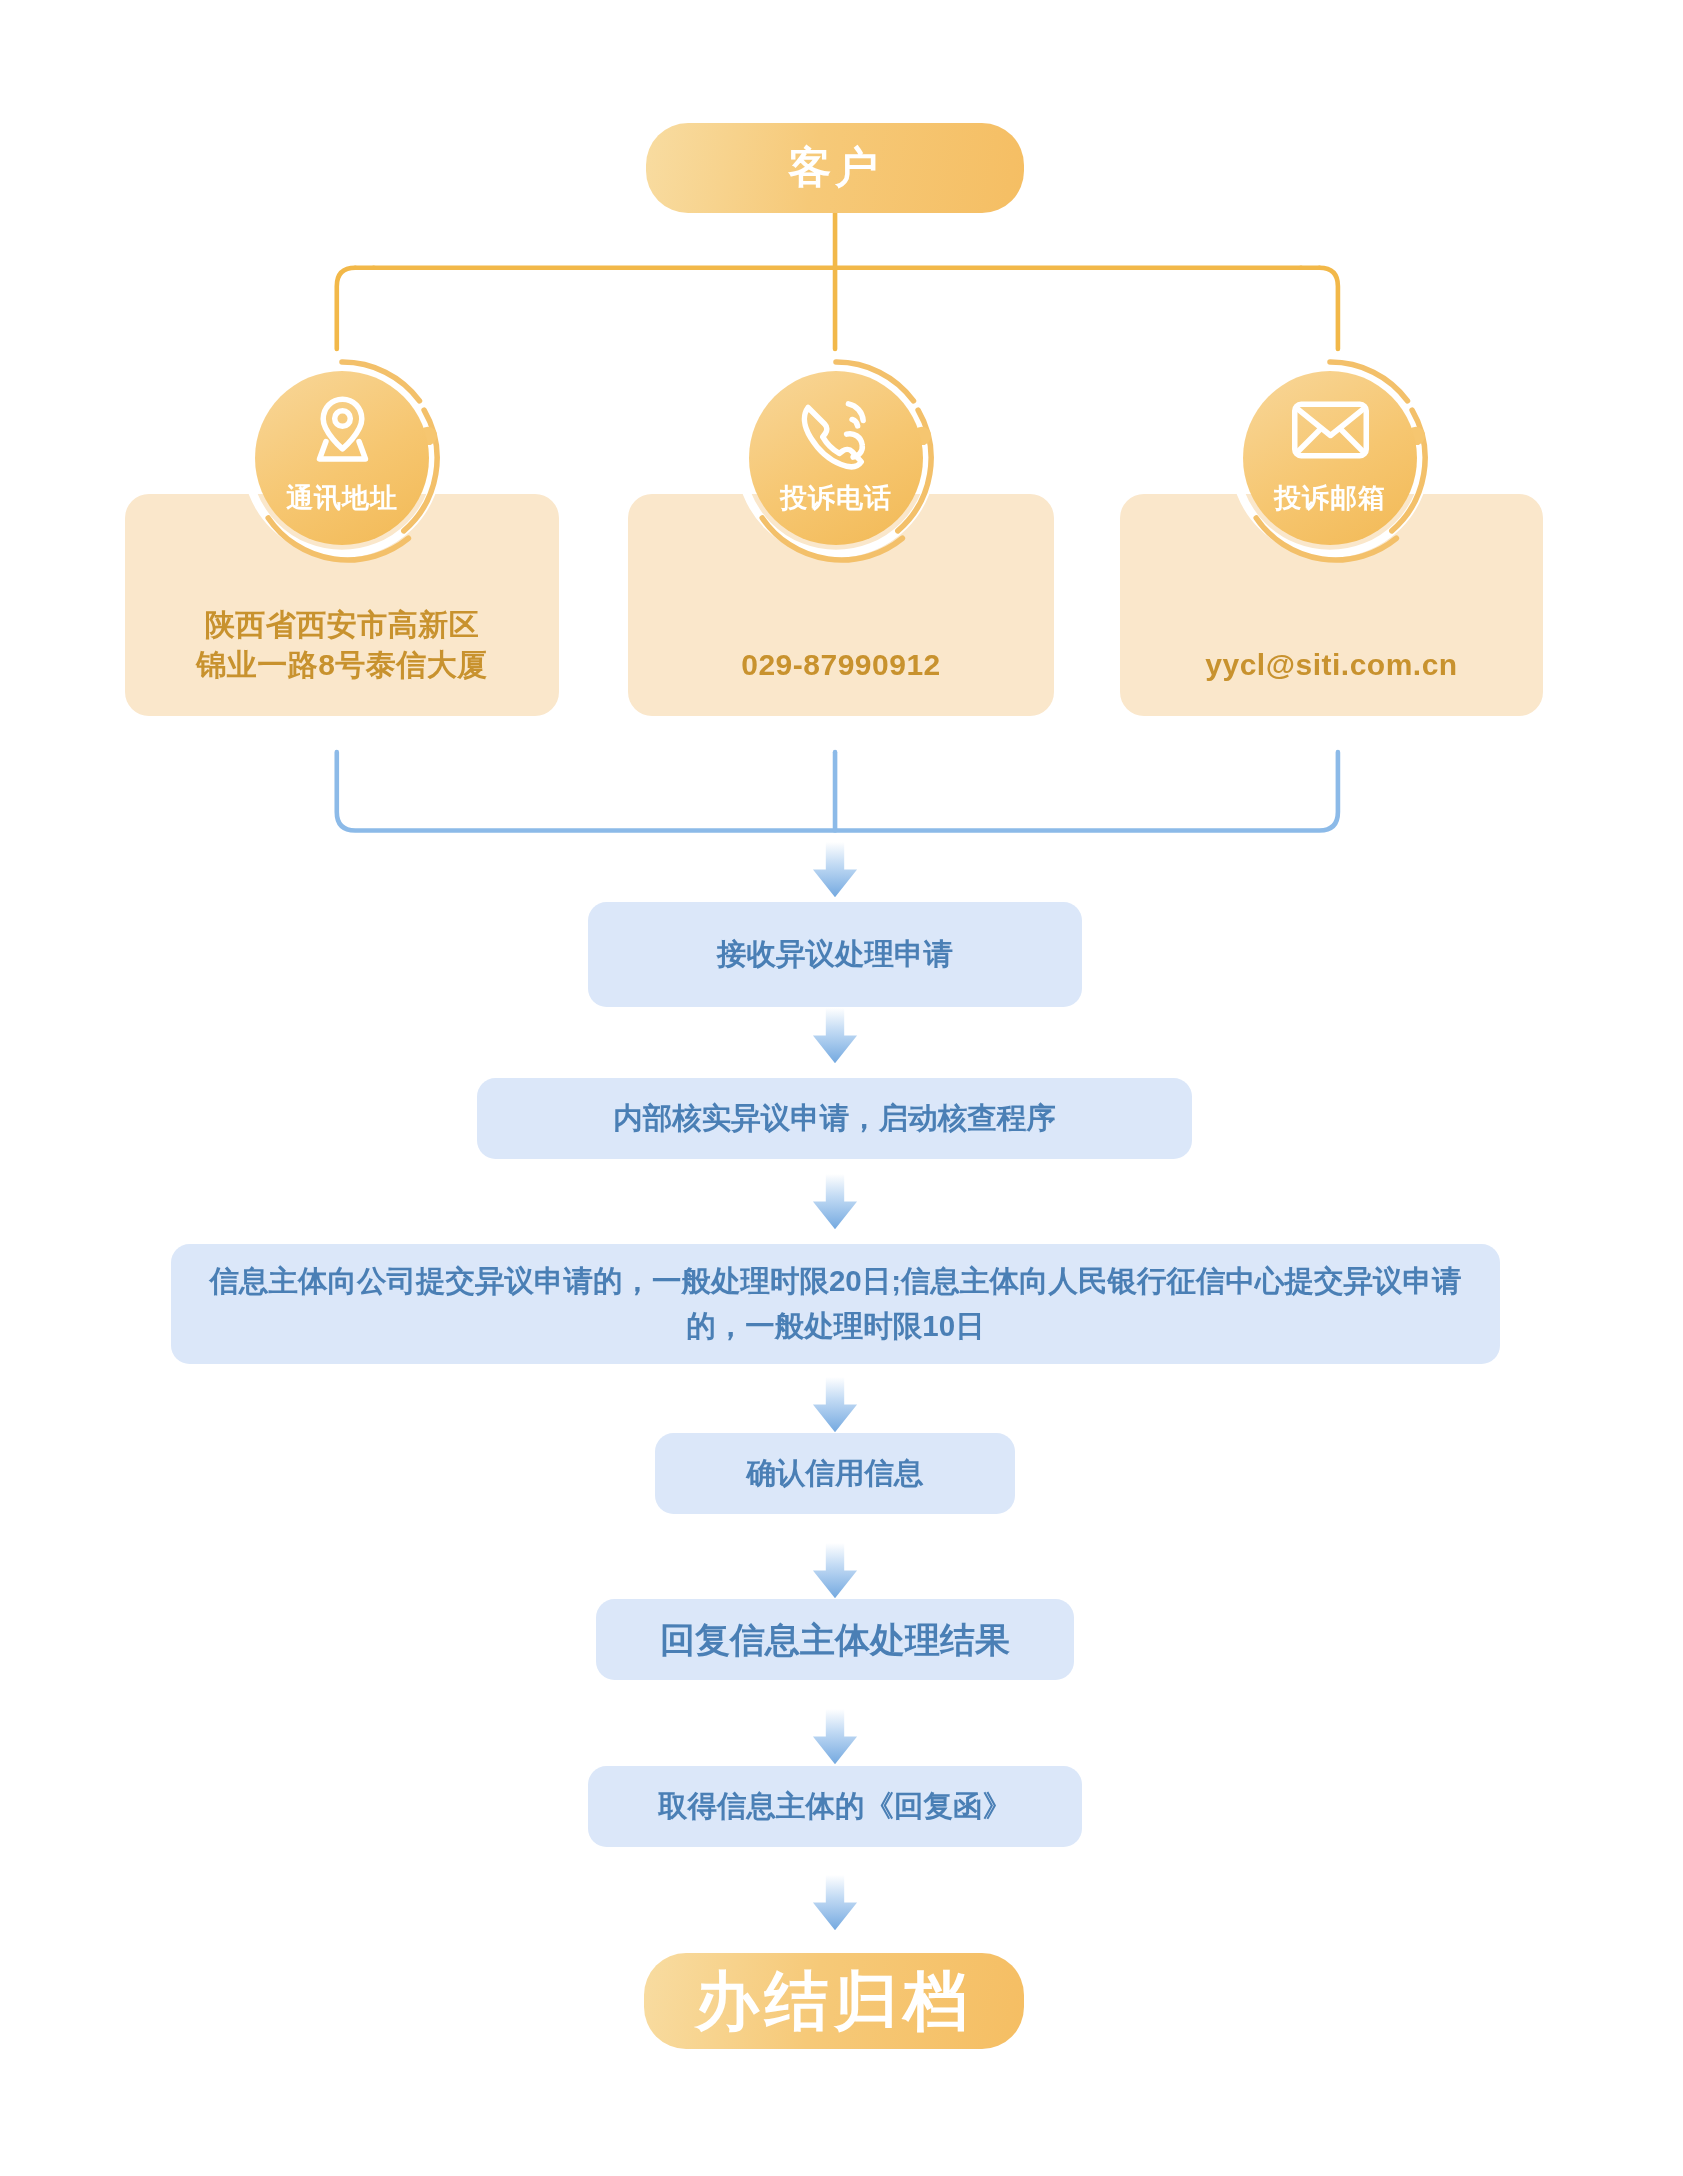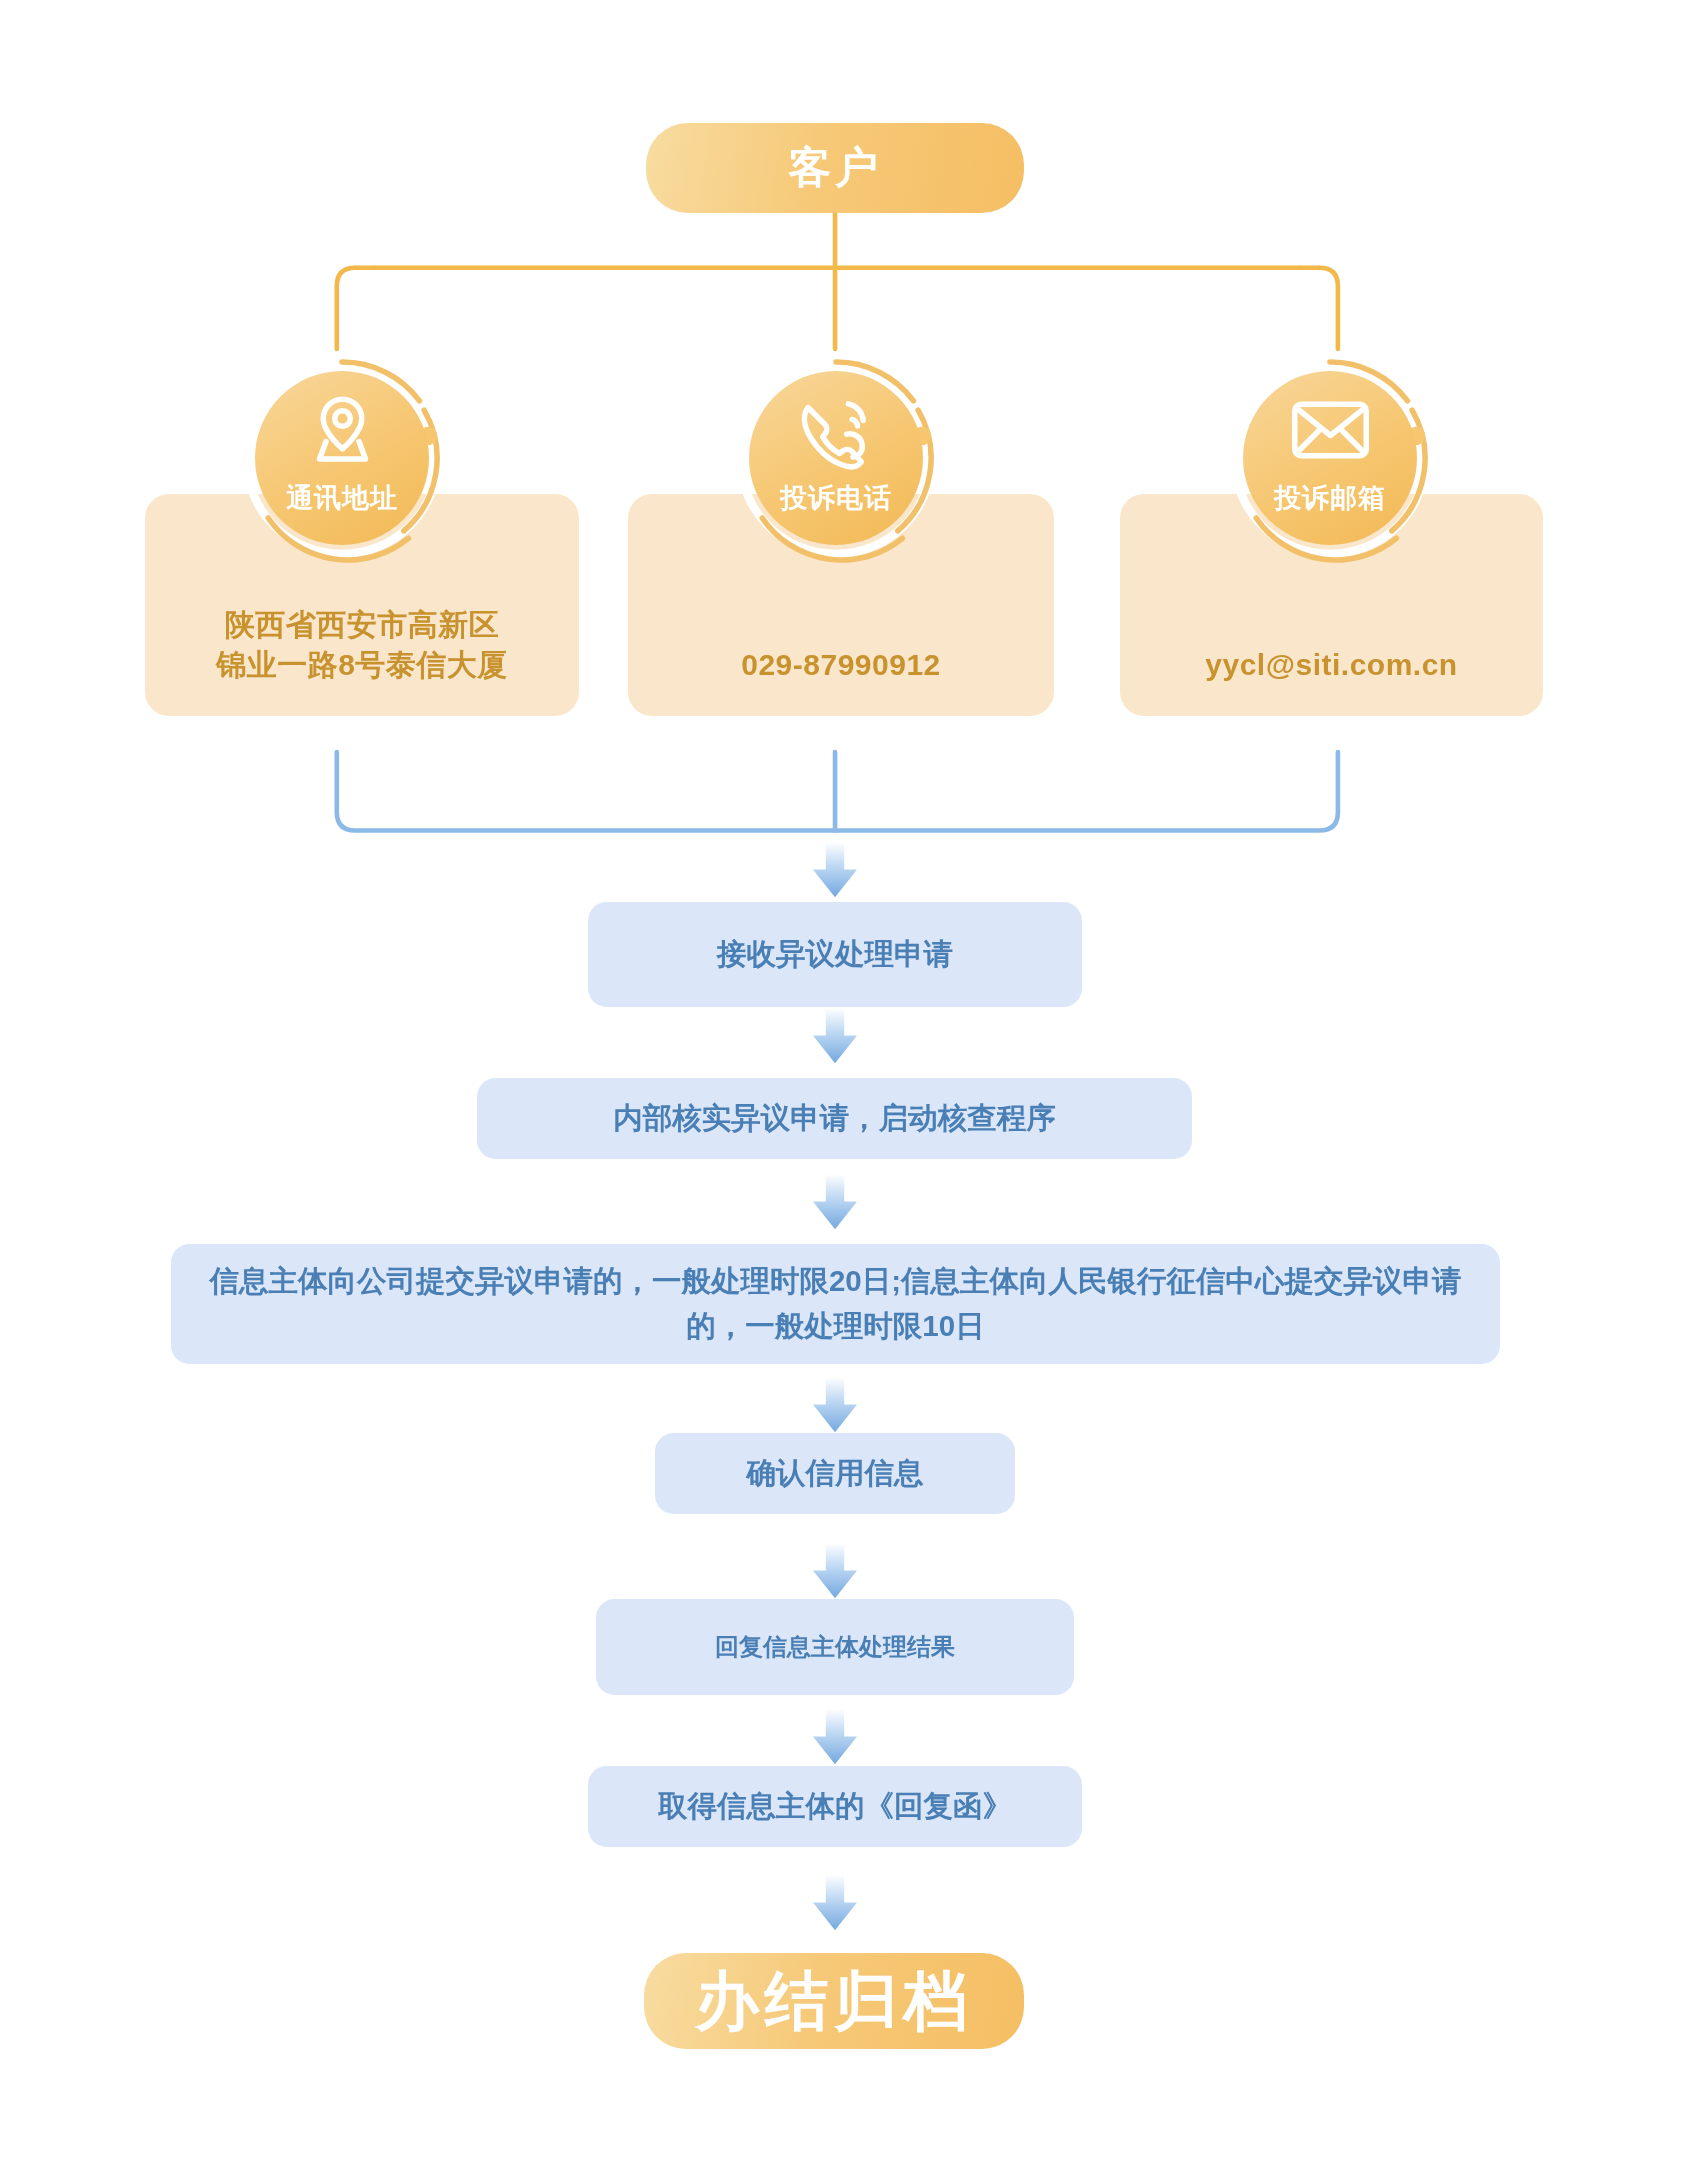--- a/index.html
+++ b/index.html
@@ -17,21 +17,21 @@
     background:linear-gradient(100deg,#F8DCA1 0%,#F6C978 45%,#F5BE63 100%);
   }
   #pill-top{left:646px;top:123px;width:378px;height:90px;font-size:43px;}
   #pill-bottom{left:644px;top:1953px;width:380px;height:96px;font-size:64px;letter-spacing:5.5px;}
 
   
   .card{
     position:absolute;top:494px;height:222px;border-radius:24px;
     background:#FAE7CB;
   }
-  #card-0{left:125px;width:434px;margin-left:20px;}
+  #card-0{left:125px;width:434px;}
   #card-1{left:628px;width:426px;}
   #card-2{left:1120px;width:423px;}
 
   .card-text{
     position:absolute;left:0;right:0;bottom:31px;text-align:center;
     color:#C8922E;font-weight:bold;font-size:30px;line-height:1.34;
     white-space:pre-line;letter-spacing:0.5px;
   }
 
   
@@ -57,21 +57,21 @@
   .pbox{
     position:absolute;border-radius:18.5px;background:#DBE7F9;
     color:#4A7FB5;font-weight:bold;display:flex;align-items:center;
     justify-content:center;text-align:center;line-height:1.52;
     padding:0 24px;box-sizing:border-box;
   }
   #pbox-0{left:588px;top:902px;width:494px;height:105px;font-size:29.5px;}
   #pbox-1{left:477px;top:1078px;width:715px;height:81px;font-size:29.5px;}
   #pbox-2{left:171px;top:1244px;width:1329px;height:120px;font-size:29.5px;}
   #pbox-3{left:655px;top:1433px;width:360px;height:81px;font-size:29.5px;font-family:Liberation Serif, serif;}
-  #pbox-4{left:596px;top:1599px;width:478px;height:96px;font-size:24px;}
+  #pbox-4{left:596px;top:1599px;width:478px;height:81px;font-size:35px;}
   #pbox-5{left:588px;top:1766px;width:494px;height:81px;font-size:29.5px;}
 
   
   .arrow{position:absolute;width:48px;height:57px;}
 
   
   #connectors{position:absolute;left:0;top:0;width:1683px;height:2176px;pointer-events:none;}
 </style>
 </head>
 <body>

